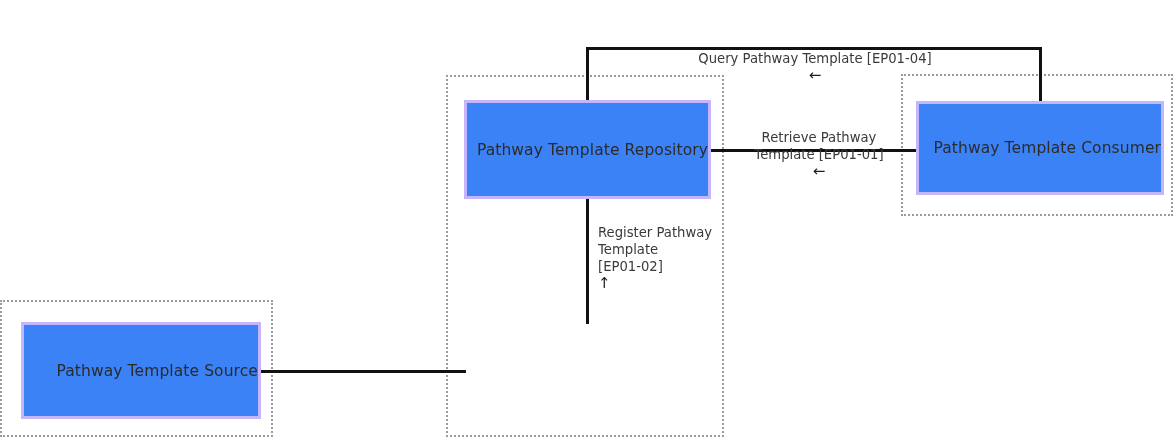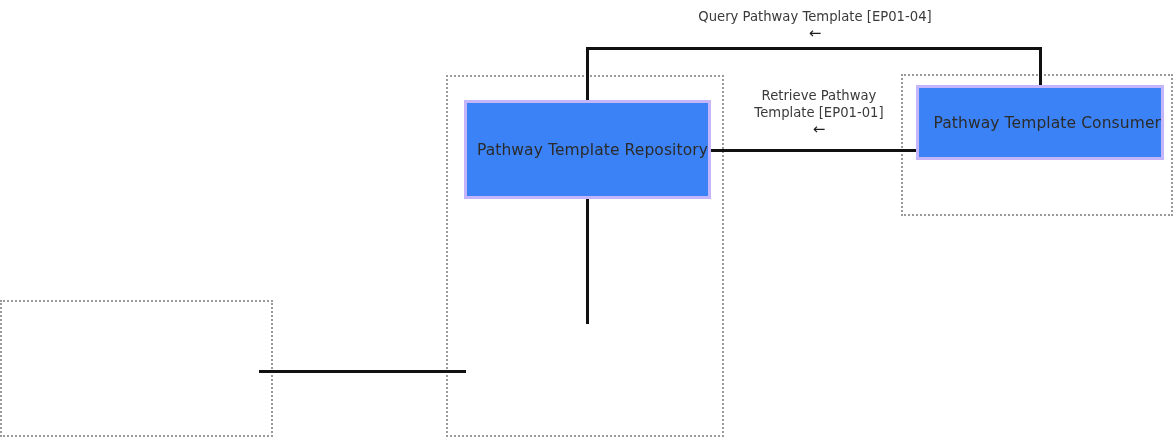--- a/index.html
+++ b/index.html
@@ -68,21 +68,21 @@
     z-index: 5;
     font-family: "DejaVu Sans", sans-serif;
   }
   .txn .txn-text { display: block; white-space: pre-line; }
   .txn .arrow {
     display: block;
     font-size: 15px;
     line-height: 16px;
     color: #1d1d1d;
   }
-  .txn.center { text-align: center; }
+  .txn.center { text-align: center; margin-top: 42px; }
   .txn.left { text-align: left; }
   .txn.center .arrow { text-align: center; }
   .txn.left .arrow { text-align: left; }
 </style>
 </head>
 <body>
 
 <div id="canvas">
 
   <div class="group-box" style="left:0px; top:300px; width:273px; height:137px;"></div>
@@ -98,32 +98,41 @@
   <div class="line-h" style="left:709px; top:149px; width:209px;"></div>
 
   <div class="line-v" style="left:586px; top:197px; height:127px;"></div>
 
   <div class="line-h" style="left:259px; top:370px; width:207px;"></div>
 
   <div class="actor-box" style="left:464px; top:100px; width:247px; height:99px;">
     <span class="actor-label">Pathway Template Repository</span>
   </div>
 
-  <div class="actor-box" style="left:916px; top:85px; width:248px; height:75px;">
+  <div class="actor-box" style="left:916px; top:101px; width:248px; height:94px;">
     <span class="actor-label">Pathway Template Consumer</span>
   </div>
 
+  <div class="actor-box" style="left:21px; top:322px; width:240px; height:97px;">
+    <span class="actor-label">Pathway Template Source</span>
+  </div>
 
 
   <div class="txn center" style="left:598px; top:8px; width:434px;">
     <span class="txn-text">Query Pathway Template [EP01-04]</span>
     <span class="arrow">←</span>
   </div>
 
   <div class="txn center" style="left:720px; top:87px; width:198px;">
     <span class="txn-text">Retrieve Pathway
 Template [EP01-01]</span>
     <span class="arrow">←</span>
   </div>
 
+  <div class="txn left" style="left:598px; top:224px; width:140px;">
+    <span class="txn-text">Register Pathway
+Template
+[EP01-02]</span>
+    <span class="arrow">↑</span>
+  </div>
 
 
 </div>
 
 </body></html>

